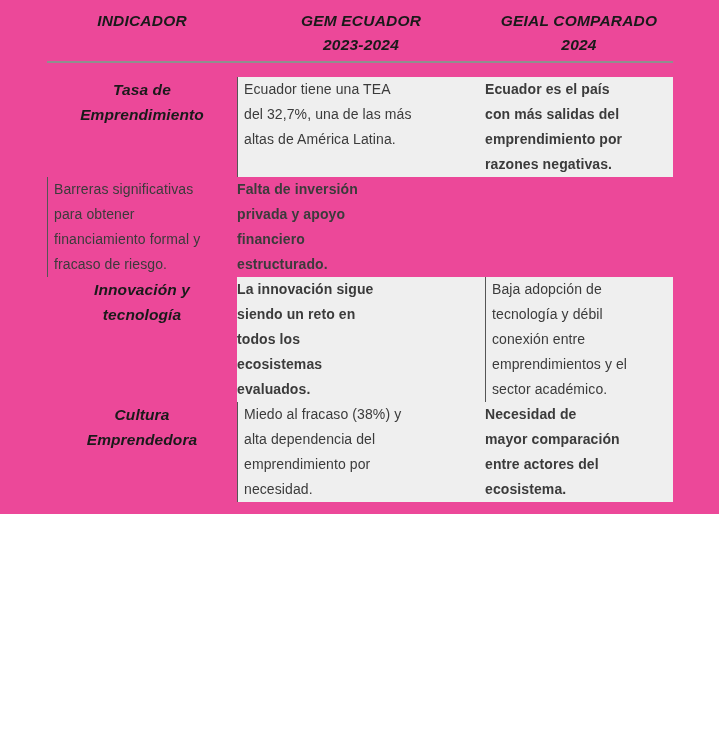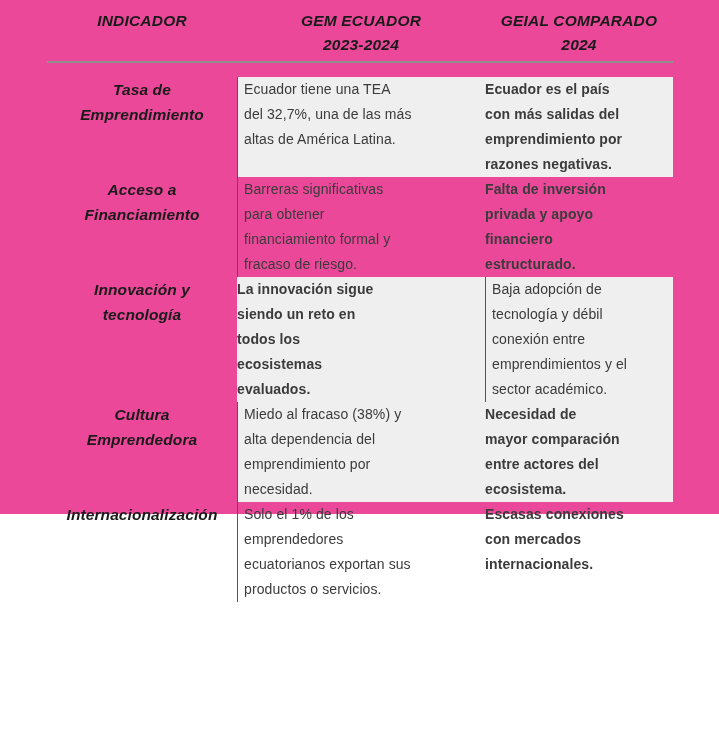--- a/index.html
+++ b/index.html
@@ -98,22 +98,20 @@
         <div class="cell gem">Ecuador tiene una TEA
 del 32,7%, una de las más
 altas de América Latina.</div>
         <div class="cell geial">Ecuador es el país
 con más salidas del
 emprendimiento por
 razones negativas.</div>
       </div>
 
       <div class="row">
-        <div class="cell indicator">Acceso a
-Financiamiento</div>
         <div class="cell gem">Barreras significativas
 para obtener
 financiamiento formal y
 fracaso de riesgo.</div>
         <div class="cell geial">Falta de inversión
 privada y apoyo
 financiero
 estructurado.</div>
       </div>
 
@@ -139,26 +137,16 @@
         <div class="cell gem">Miedo al fracaso (38%) y
 alta dependencia del
 emprendimiento por
 necesidad.</div>
         <div class="cell geial">Necesidad de
 mayor comparación
 entre actores del
 ecosistema.</div>
       </div>
 
-      <div class="row">
-        <div class="cell indicator">Internacionalización</div>
-        <div class="cell gem">Solo el 1% de los
-emprendedores
-ecuatorianos exportan sus
-productos o servicios.</div>
-        <div class="cell geial">Escasas conexiones
-con mercados
-internacionales.</div>
-      </div>
 
     </div>
   </div>
 </div>
 
 </body></html>

